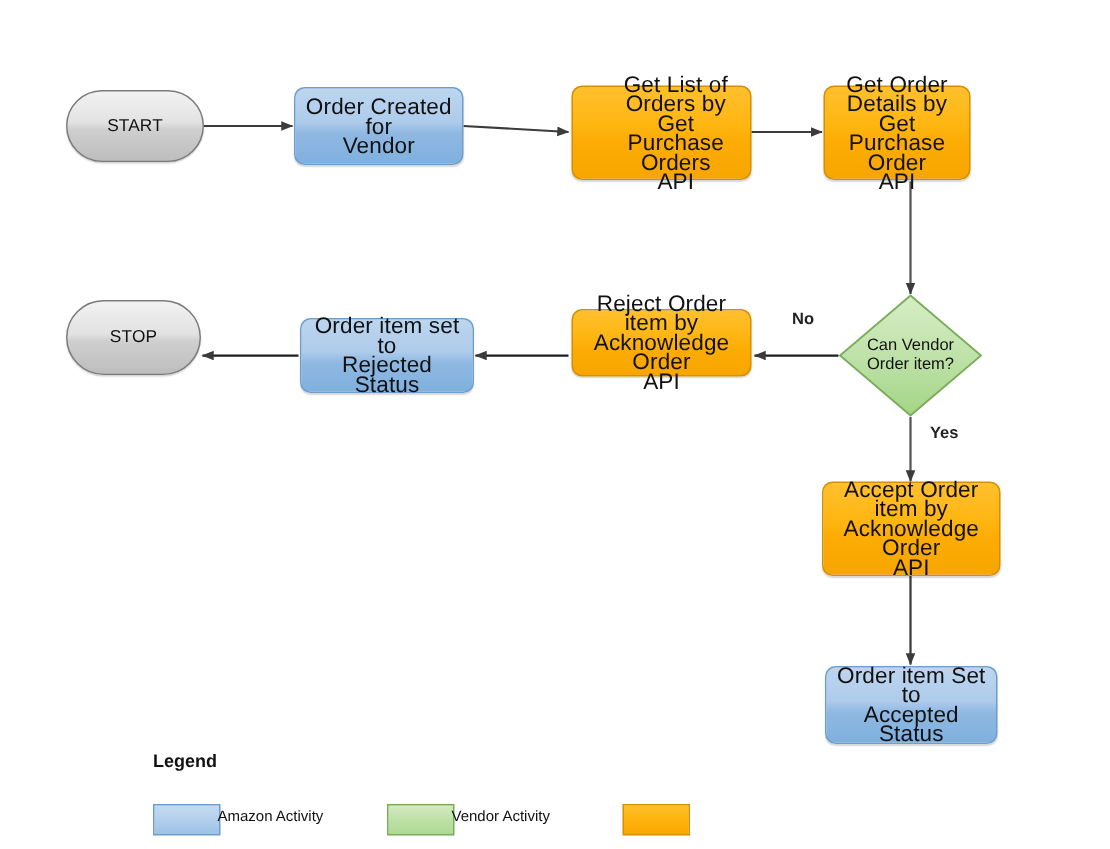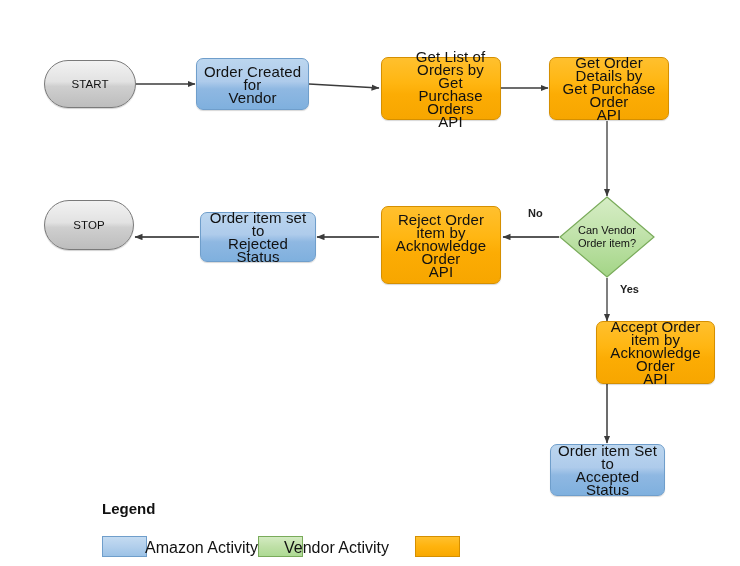--- a/index.html
+++ b/index.html
@@ -94,21 +94,21 @@
     position: absolute;
     left: 0; top: 0;
     width: 740px;
     height: 566px;
     pointer-events: none;
   }
   .legend-title {
     position: absolute;
     left: 102px;
     top: 500px;
-    font-size: 15px;
+    font-size: 12px;
     font-weight: bold;
     color: #111111;
   }
   .legend-swatch {
     position: absolute;
     width: 45px;
     height: 21px;
     border: 1px solid #8a8a8a;
     box-sizing: border-box;
   }
@@ -119,21 +119,21 @@
   .legend-swatch.green {
     border-color: #79ab5a;
     background: linear-gradient(to bottom, #d3ebc1 0%, #bfe0a7 50%, #adda93 100%);
   }
   .legend-swatch.orange {
     border-color: #d58f00;
     background: linear-gradient(to bottom, #ffc02e 0%, #ffb30d 50%, #f8a800 100%);
   }
   .legend-label {
     position: absolute;
-    font-size: 16px;
+    font-size: 10px;
     color: #111111;
   }
 </style>
 </head>
 <body>
 
 <svg id="canvas" viewBox="0 0 740 566" xmlns="http://www.w3.org/2000/svg">
   <defs>
     <marker id="arrow" markerWidth="9" markerHeight="9" refX="7.5" refY="3.2" orient="auto" markerUnits="userSpaceOnUse">
       <path d="M0,0 L8,3.2 L0,6.4 z" fill="#3b3b3b"></path>
@@ -167,21 +167,21 @@
   <span class="node-text">Order Created for
 Vendor</span>
 </div>
 
 <div class="node process-orange" style="left:381px; top:57px; width:120px; height:63px;padding-left:19px;">
   <span class="node-text">Get List of Orders by
 Get Purchase Orders
 API</span>
 </div>
 
-<div class="node process-orange" style="left:549px; top:57px; width:120px; height:63px;">
+<div class="node process-orange" style="left:549px; top:57px; width:98px; height:63px;">
   <span class="node-text">Get Order Details by
 Get Purchase Order
 API</span>
 </div>
 
 <div class="decision-wrap" style="left:559px; top:196px; width:96px; height:82px;">
   <svg class="decision-shape" viewBox="0 0 96 82" xmlns="http://www.w3.org/2000/svg">
     <defs>
       <linearGradient id="greenGrad" x1="0" y1="0" x2="0" y2="1">
         <stop offset="0%" stop-color="#d6edc5"></stop>
@@ -192,50 +192,50 @@
     <polygon points="48,1 95,41 48,81 1,41" fill="url(#greenGrad)" stroke="#79ab5a" stroke-width="1.2"></polygon>
   </svg>
   <div class="decision-label">Can Vendor
 Order item?</div>
 </div>
 
 <div class="edge-label" style="left:528px; top:207px;">No</div>
 
 <div class="edge-label" style="left:620px; top:283px;">Yes</div>
 
-<div class="node process-orange" style="left:381px; top:206px; width:120px; height:78px;">
+<div class="node process-orange" style="left:381px; top:206px; width:120px; height:45px;">
   <span class="node-text">Reject Order item by
 Acknowledge Order
 API</span>
 </div>
 
 <div class="node process-blue" style="left:200px; top:212px; width:116px; height:50px;">
   <span class="node-text">Order item set to
 Rejected Status</span>
 </div>
 
 <div class="node terminator" style="left:44px; top:200px; width:90px; height:50px;">
   <span class="node-text">STOP</span>
 </div>
 
-<div class="node process-orange" style="left:548px; top:321px; width:119px; height:63px;margin-left:48px;">
+<div class="node process-orange" style="left:548px; top:321px; width:119px; height:63px;">
   <span class="node-text">Accept Order item by
 Acknowledge Order
 API</span>
 </div>
 
 <div class="node process-blue" style="left:550px; top:444px; width:115px; height:52px;">
   <span class="node-text">Order item Set to
 Accepted Status</span>
 </div>
 
 <div id="legend">
   <div class="legend-title">Legend</div>
 
   <div class="legend-swatch blue" style="left:102px; top:536px;"></div>
   <div class="legend-label" style="left:145px; top:539px;">Amazon Activity</div>
 
   <div class="legend-swatch green" style="left:258px; top:536px;"></div>
-  <div class="legend-label" style="left:284px; top:539px;">Vendor Activity</div>
+  <div class="legend-label" style="left:301px; top:539px;">Vendor Activity</div>
 
   <div class="legend-swatch orange" style="left:415px; top:536px;"></div>
   <div class="legend-label" style="left:468px; top:539px;margin-top:32px;">API Activity</div>
 </div>
 
 </body></html>

